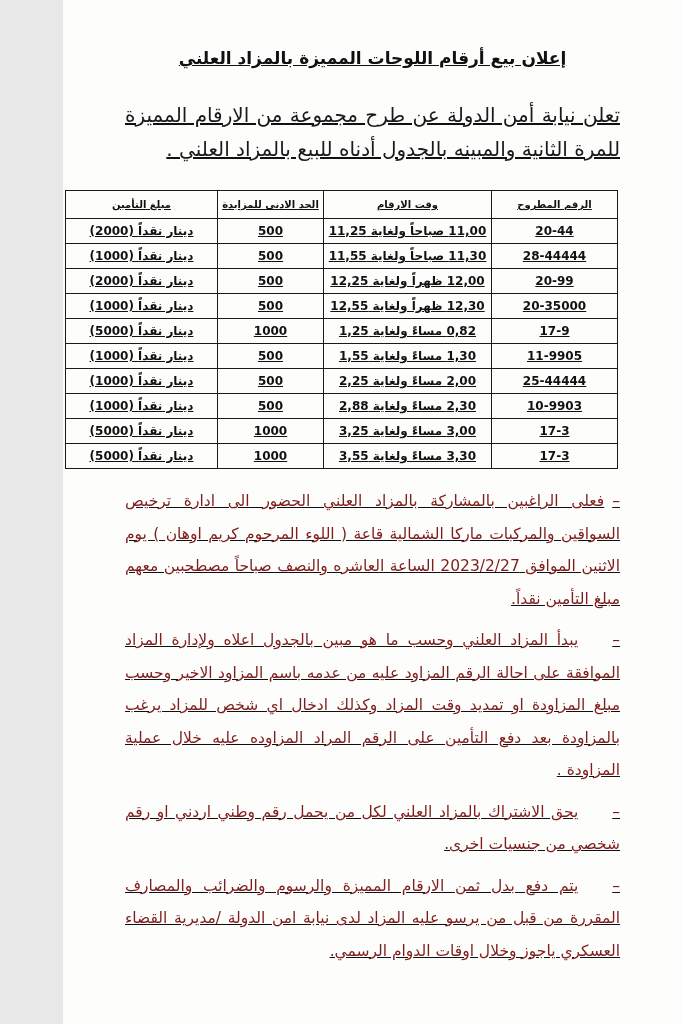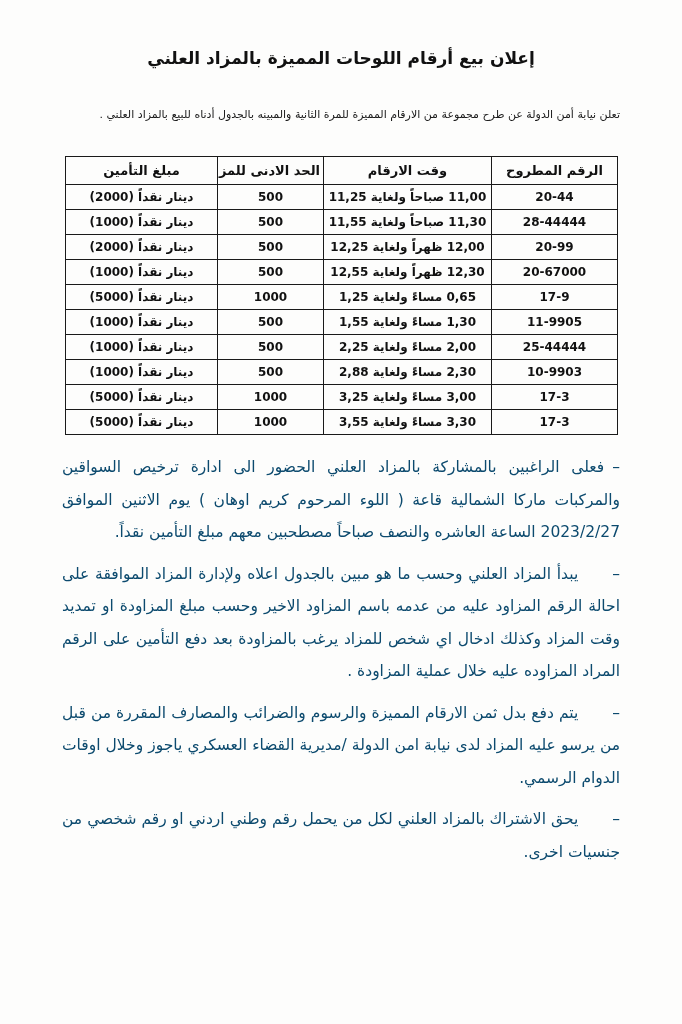--- a/index.html
+++ b/index.html
@@ -1,35 +1,36 @@
 <!DOCTYPE html>
 <html lang="ar" dir="rtl"><head>
 <meta charset="utf-8">
 <style>
   * { margin: 0; padding: 0; box-sizing: border-box; }
   html, body { background: #e8e8e8; }
   body { font-family: "DejaVu Sans", sans-serif; }
   .page {
-    width: 682px; height: 1024px;
+    width: 619px; height: 1024px;
     background: #fdfdfc;
     color: #111;
     direction: rtl;
     padding: 36px 62px 10px 62px;
     overflow: hidden;
+    text-decoration: underline;
   }
   .title {
     text-align: center;
     font-size: 17px;
     font-weight: 700;
     letter-spacing: 0.2px;
     margin-top: 12px;
   }
   .intro {
     margin-top: 30px;
-    font-size: 11px;
+    font-size: 20px;
     line-height: 34px;
     text-align: justify;
     color: #1a1a1a;
   }
   table.auction {
     border-collapse: collapse;
     margin-top: 24px;
     margin-right: 2px;
     width: 552px;
     table-layout: fixed;
@@ -38,33 +39,33 @@
     border: 1.6px solid #1a1a1a;
     text-align: center;
     vertical-align: middle;
     font-weight: 700;
     font-size: 12px;
     height: 25px;
     padding: 1px 3px;
     white-space: nowrap;
     overflow: hidden;
   }
-  table.auction th { height: 28px; font-size: 13px; }
+  table.auction th { height: 28px; font-size: 10px; }
   col.c-number  { width: 126px; }
   col.c-time    { width: 168px; }
   col.c-minbid  { width: 106px; }
   col.c-deposit { width: 152px; }
   td.num { font-size: 13.5px; }
   td.deposit { direction: ltr; }
   .bullets { margin-top: 16px; }
   .bullet {
     font-size: 15.5px;
     line-height: 32.5px;
     text-align: justify;
-    color: #0c4a6e;
+    color: #7f1d1d;
     margin-top: 9px;
   }
   .bullet .dash { margin-left: 34px; }
   .bullet.tight .dash { margin-left: 8px; }
 </style>
 </head>
 <body>
 
 <div class="page">
 
@@ -100,28 +101,28 @@
         <td class="num">500</td>
         <td class="deposit">(1000) دينار نقداً</td>
       </tr>
       <tr>
         <td class="num">20-99</td>
         <td>12,00 ظهراً ولغاية 12,25</td>
         <td class="num">500</td>
         <td class="deposit">(2000) دينار نقداً</td>
       </tr>
       <tr>
-        <td class="num">20-67000</td>
+        <td class="num">20-35000</td>
         <td>12,30 ظهراً ولغاية 12,55</td>
         <td class="num">500</td>
         <td class="deposit">(1000) دينار نقداً</td>
       </tr>
       <tr>
         <td class="num">17-9</td>
-        <td>0,65 مساءً ولغاية 1,25</td>
+        <td>0,82 مساءً ولغاية 1,25</td>
         <td class="num">1000</td>
         <td class="deposit">(5000) دينار نقداً</td>
       </tr>
       <tr>
         <td class="num">11-9905</td>
         <td>1,30 مساءً ولغاية 1,55</td>
         <td class="num">500</td>
         <td class="deposit">(1000) دينار نقداً</td>
       </tr>
       <tr>
@@ -152,20 +153,20 @@
   </table>
 
   <div class="bullets">
     <p class="bullet tight">
       <span class="dash">–</span><span>فعلى الراغبين بالمشاركة بالمزاد العلني الحضور الى ادارة ترخيص السواقين والمركبات ماركا الشمالية قاعة ( اللوء المرحوم كريم اوهان ) يوم الاثنين الموافق 2023/2/27 الساعة العاشره والنصف صباحاً مصطحبين معهم مبلغ التأمين نقداً.</span>
     </p>
     <p class="bullet">
       <span class="dash">–</span><span>يبدأ المزاد العلني وحسب ما هو مبين بالجدول اعلاه ولإدارة المزاد الموافقة على احالة الرقم المزاود عليه من عدمه باسم المزاود الاخير وحسب مبلغ المزاودة او تمديد وقت المزاد وكذلك ادخال اي شخص للمزاد يرغب بالمزاودة بعد دفع التأمين على الرقم المراد المزاوده عليه خلال عملية المزاودة .</span>
     </p>
     <p class="bullet">
-      <span class="dash">–</span><span>يتم دفع بدل ثمن الارقام المميزة والرسوم والضرائب والمصارف المقررة من قبل من يرسو عليه المزاد لدى نيابة امن الدولة /مديرية القضاء العسكري ياجوز وخلال اوقات الدوام الرسمي.</span>
+      <span class="dash">–</span><span>يحق الاشتراك بالمزاد العلني لكل من يحمل رقم وطني اردني او رقم شخصي من جنسيات اخرى.</span>
     </p>
     <p class="bullet">
-      <span class="dash">–</span><span>يحق الاشتراك بالمزاد العلني لكل من يحمل رقم وطني اردني او رقم شخصي من جنسيات اخرى.</span>
+      <span class="dash">–</span><span>يتم دفع بدل ثمن الارقام المميزة والرسوم والضرائب والمصارف المقررة من قبل من يرسو عليه المزاد لدى نيابة امن الدولة /مديرية القضاء العسكري ياجوز وخلال اوقات الدوام الرسمي.</span>
     </p>
   </div>
 
 </div>
 
 </body></html>

